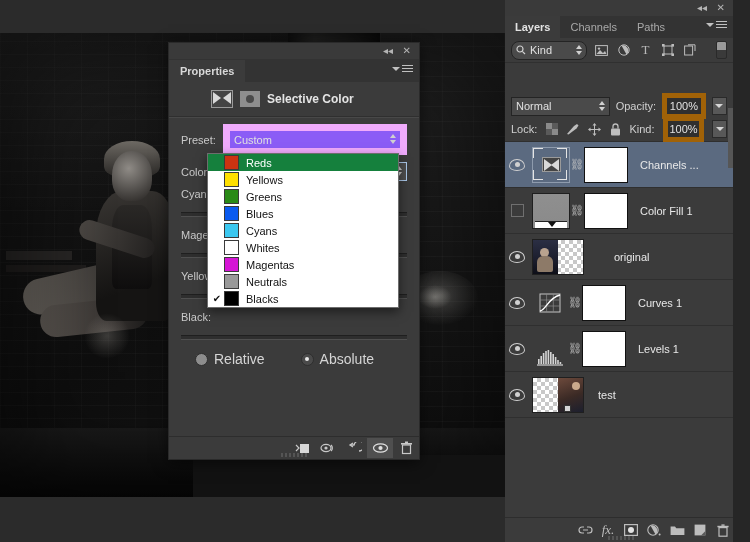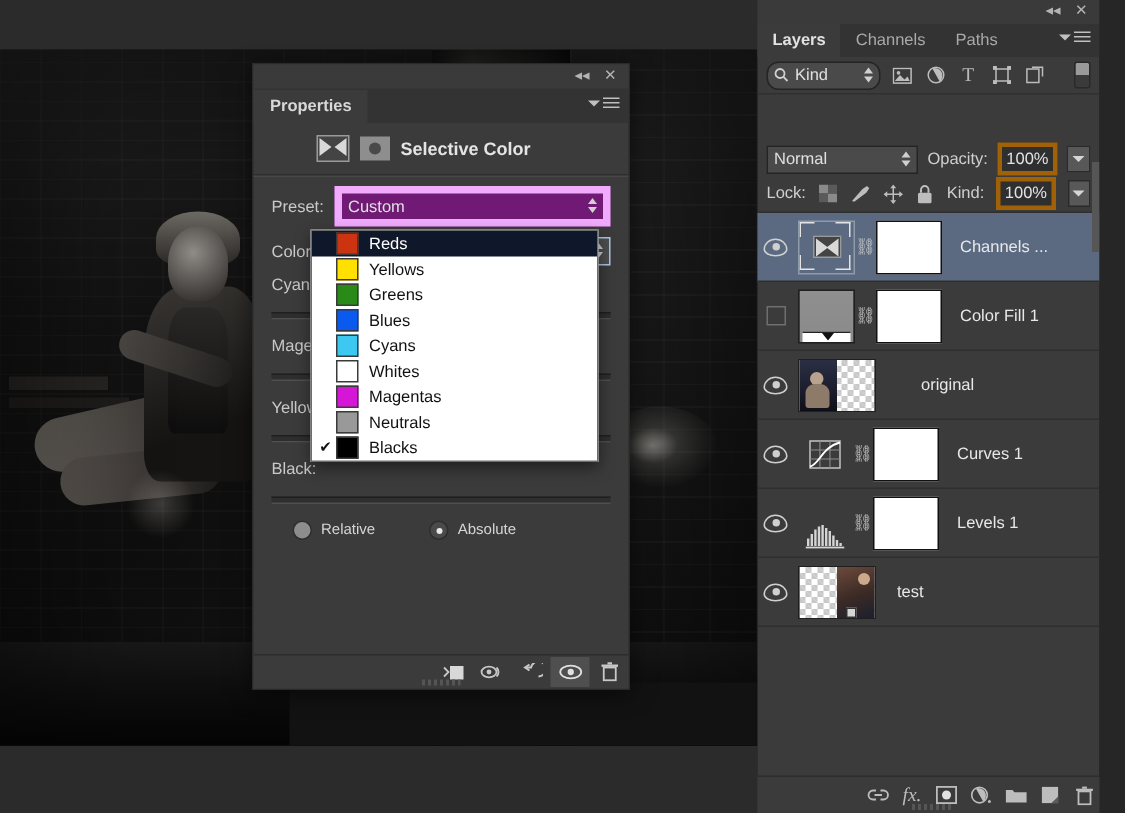--- a/index.html
+++ b/index.html
@@ -73,69 +73,69 @@
   .sc-icon:before,.sc-icon:after{content:"";position:absolute;top:1px;width:0;height:0;
      border-top:6px solid transparent;border-bottom:6px solid transparent;}
   .sc-icon:before{left:1px;border-left:8px solid #d9d9d9;}
   .sc-icon:after{right:1px;border-right:8px solid #d9d9d9;}
   .circ-btn{width:20px;height:16px;background:#8e8e8e;display:flex;align-items:center;justify-content:center;}
   .circ-btn i{width:8px;height:8px;border-radius:50%;background:#4a4a4a;display:block;}
   .prop-title{font-size:12px;font-weight:bold;color:#e4e4e4;}
   .sep{height:1px;background:#2f2f2f;border-bottom:1px solid #484848;margin:2px 0 6px 0;}
   .row{display:flex;align-items:center;padding:0 12px;margin-bottom:7px;}
   .row-label{width:42px;font-size:11px;color:#c9c9c9;}
-  .combo{flex:1;height:17px;background:#701a75;border:5px solid #f0abfc;
+  .combo{flex:1;height:17px;background:#8b5cf6;border:7px solid #f0abfc;
      display:flex;align-items:center;padding:0 4px;position:relative;color:#e0e0e0;font-size:11px;}
   .combo.focus{border:1px solid #a9c6e8;background:#4e4e4e;}
   .combo .sw{width:13px;height:12px;background:#000;margin-right:6px;border:1px solid #262626;}
   .spin{position:absolute;right:4px;top:3px;display:flex;flex-direction:column;gap:2px;}
   .spin .u{width:0;height:0;border-left:3px solid transparent;border-right:3px solid transparent;border-bottom:4px solid #d0d0d0;}
   .spin .d{width:0;height:0;border-left:3px solid transparent;border-right:3px solid transparent;border-top:4px solid #d0d0d0;}
   .slider-block{padding:0 12px;margin-bottom:3px;}
   .slider-label{font-size:11px;color:#c9c9c9;margin-bottom:12px;}
   .slider-track{height:3px;background:#2e2e2e;border-top:1px solid #1f1f1f;border-bottom:1px solid #4f4f4f;width:100%;}
   .radio-row{display:flex;gap:36px;padding:8px 0 0 26px;align-items:center;}
-  .radio{display:flex;align-items:center;gap:6px;font-size:10px;color:#d5d5d5;}
+  .radio{display:flex;align-items:center;gap:6px;font-size:14px;color:#d5d5d5;}
   .rdot{width:11px;height:11px;border-radius:50%;background:#8d8d8d;
      border:1px solid #2e2e2e;display:flex;align-items:center;justify-content:center;}
   .rdot.on{background:#4a4a4a;}
   .rdot.on i{width:4px;height:4px;border-radius:50%;background:#e8e8e8;display:block;}
   .prop-footer{position:absolute;left:0;bottom:0;width:100%;height:22px;background:#3b3b3b;
      border-top:1px solid #2d2d2d;display:flex;justify-content:flex-end;align-items:center;}
   .ft-btn{width:26px;height:20px;display:flex;align-items:center;justify-content:center;cursor:pointer;}
   .ft-btn.active{background:#4f4f4f;}
   .grip{position:absolute;left:50%;transform:translateX(-50%);bottom:2px;width:26px;height:4px;
      background:repeating-linear-gradient(90deg,#555 0 2px,transparent 2px 4px);}
 
   
   #colors-dropdown{position:absolute;left:38px;top:110px;width:190px;background:#ffffff;
      border:1px solid #6d6d6d;box-shadow:0 4px 10px rgba(0,0,0,.5);z-index:40;}
   .dd-item{height:17px;display:flex;align-items:center;padding:0 2px;color:#111;font-size:11px;}
-  .dd-item.sel{background:#0f172a;color:#fff;}
+  .dd-item.sel{background:#15803d;color:#fff;}
   .dd-check{width:14px;text-align:center;font-size:10px;color:#111;}
   .dd-sw{width:13px;height:13px;border:1px solid #3a3a3a;margin-right:7px;}
 
   
   #layers-panel{position:absolute;left:505px;top:0;width:228px;height:542px;background:#3b3b3b;}
   #right-edge{position:absolute;left:733px;top:0;width:17px;height:542px;background:#262626;}
   .lp-topbar{height:16px;background:#3a3a3a;position:relative;}
   .lp-tabs{height:22px;background:#333;display:flex;align-items:flex-end;position:relative;}
   .lp-tab{height:22px;padding:0 10px;display:flex;align-items:center;font-size:11px;color:#a9a9a9;cursor:pointer;}
   .lp-tab.active{background:#3b3b3b;color:#e2e2e2;font-weight:bold;}
   .filter-row{height:24px;display:flex;align-items:center;padding:0 6px;gap:7px;border-bottom:1px solid #303030;}
   .kind-sel{width:66px;height:17px;background:#4a4a4a;border:1px solid #242424;border-radius:8px;
      display:flex;align-items:center;padding:0 4px;position:relative;font-size:11px;color:#e0e0e0;}
   .fi{width:15px;height:15px;display:flex;align-items:center;justify-content:center;cursor:pointer;color:#b9b9b9;}
   .toggle-sw{width:9px;height:16px;background:linear-gradient(180deg,#9a9a9a 50%,#3a3a3a 50%);
      border:1px solid #2a2a2a;border-radius:2px;margin-left:auto;}
   .blend-row{height:22px;display:flex;align-items:center;padding:0 6px;gap:6px;margin-top:32px;}
   .blend-sel{width:100px;height:17px;background:#4a4a4a;border:1px solid #242424;
      display:flex;align-items:center;padding:0 4px;position:relative;font-size:11px;color:#e0e0e0;}
   .lbl{font-size:11px;color:#cfcfcf;}
-  .numbox{width:38px;height:16px;background:#2f2f2f;border:3px solid #a16207;color:#e2e2e2;
+  .numbox{width:38px;height:16px;background:#2f2f2f;border:5px solid #a16207;color:#e2e2e2;
      font-size:11px;display:flex;align-items:center;justify-content:center;}
   .arrow-btn{width:15px;height:16px;background:#585858;border:1px solid #2a2a2a;
      display:flex;align-items:center;justify-content:center;}
   .arrow-btn .d{width:0;height:0;border-left:4px solid transparent;border-right:4px solid transparent;border-top:4px solid #d6d6d6;}
   .lock-row{height:24px;display:flex;align-items:center;padding:0 6px;gap:8px;border-bottom:1px solid #2f2f2f;}
   .layer-row{height:45px;display:flex;align-items:center;border-bottom:1px solid #2f2f2f;position:relative;}
   .layer-row.selected{background:#5b6a80;}
   .eye-cell{width:24px;display:flex;align-items:center;justify-content:center;cursor:pointer;}
   .eye{width:14px;height:10px;border:1px solid #d0d0d0;border-radius:50% 50% 50% 50%/60% 60% 40% 40%;
      display:flex;align-items:center;justify-content:center;}

